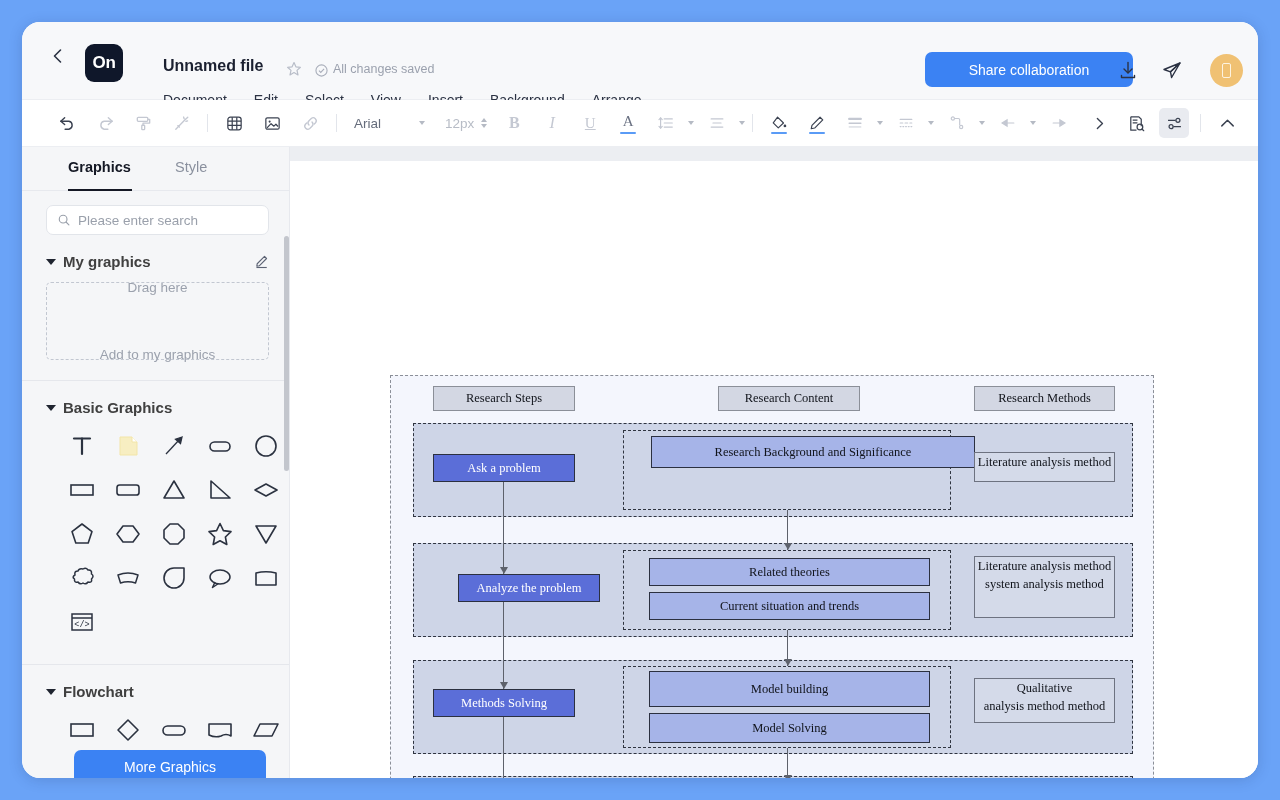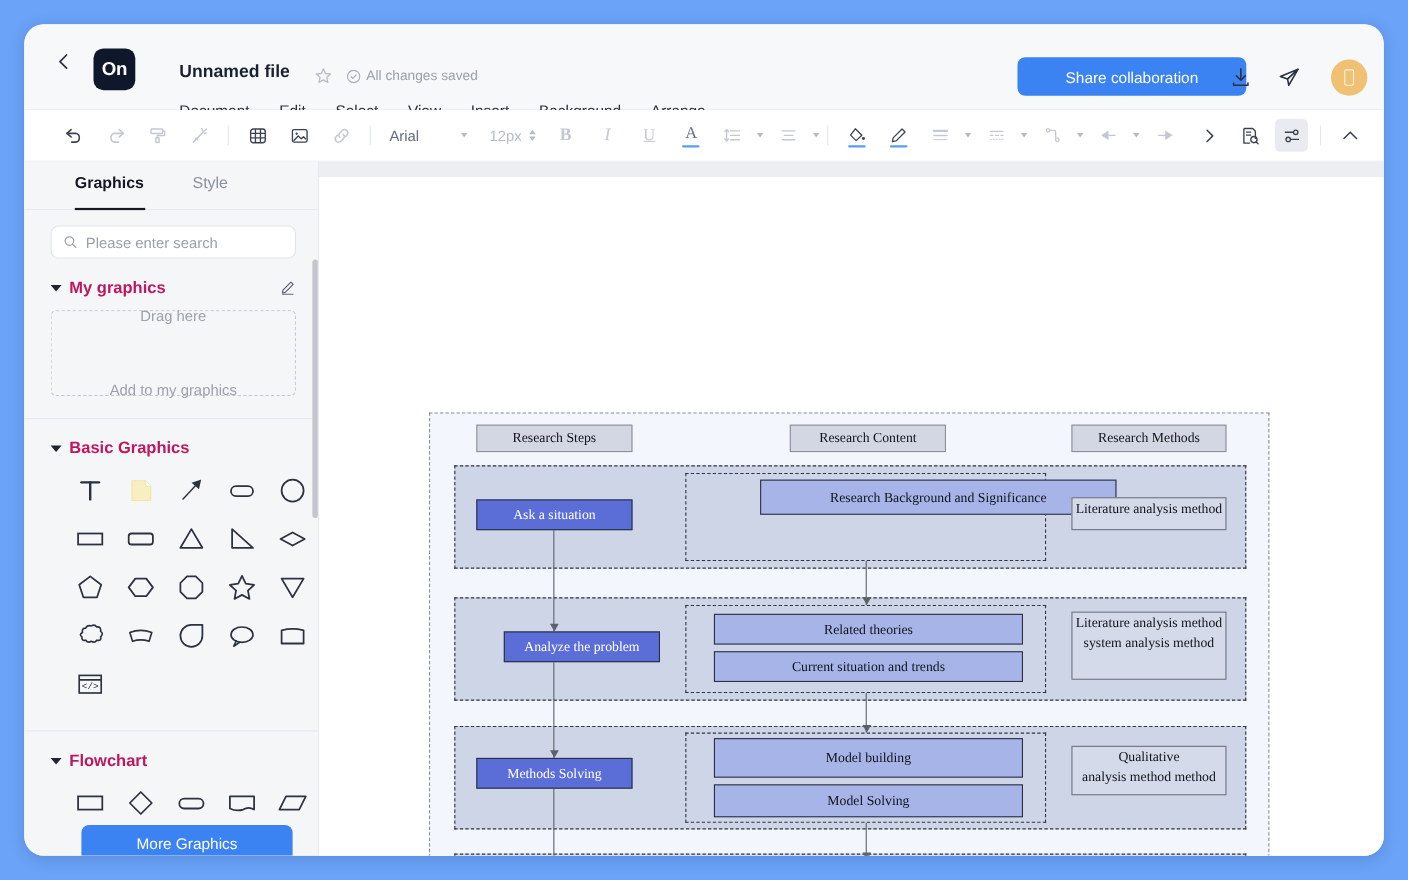--- a/index.html
+++ b/index.html
@@ -138,21 +138,21 @@
   .search-input {
     border: none; outline: none; font-size: 13.5px; color: #9aa0ab;
     background: transparent; width: 100%; font-family: "Liberation Sans", sans-serif;
   }
   .search-input::placeholder { color: #9aa0ab; }
   .sec-head {
     display: flex; align-items: center; gap: 7px;
     margin: 18px 20px 0 24px; position: relative;
   }
   .tri-down { width: 0; height: 0; border-left: 5px solid transparent; border-right: 5px solid transparent; border-top: 6px solid #1f2430; cursor: pointer;}
-  .sec-title { font-size: 15px; font-weight: bold; color: #be185d; }
+  .sec-title { font-size: 15px; font-weight: bold; color: #404040; }
   .pencil-icon { position: absolute; right: 0; width: 15px; height: 15px; color: #5c6374; cursor: pointer;}
   .dropzone {
     margin: 12px 20px 0 24px; height: 78px;
     border: 1.5px dashed #c2c7d1; border-radius: 5px;
     display: flex; flex-direction: column; align-items: center; justify-content: center;
     color: #9ba1ad; font-size: 13.5px; line-height: 19px; text-align: center; gap: 48px;
   }
   .divider { height: 1px; background: #e5e7ec; margin: 20px 0 0 0; }
   .shape-grid {
     display: grid; grid-template-columns: repeat(5, 44px);
@@ -659,22 +659,22 @@
       <div class="canvas-sheet">
 
         <div class="diagram">
 
           <div class="hdr-box" style="left:42px;  top:10px; width:142px; height:25px;">Research Steps</div>
           <div class="hdr-box" style="left:327px; top:10px; width:142px; height:25px;">Research Content</div>
           <div class="hdr-box" style="left:583px; top:10px; width:141px; height:25px;">Research Methods</div>
 
           <div class="band" style="top:47px; height:94px;"></div>
           <div class="inner-dash" style="left:232px; top:54px; width:328px; height:80px;"></div>
-          <div class="step-box" style="left:42px;  top:78px;  width:142px; height:28px;">Ask a situation</div>
-          <div class="content-box" style="left:260px; top:60px;  width:324px; height:32px;margin-left:40px;">Research Background and Significance</div>
+          <div class="step-box" style="left:42px;  top:78px;  width:142px; height:28px;">Ask a problem</div>
+          <div class="content-box" style="left:260px; top:60px;  width:324px; height:32px;">Research Background and Significance</div>
           <div class="method-box" style="left:583px; top:76px;  width:141px; height:30px;">
             <span>Literature analysis method</span>
           </div>
 
           <div class="band" style="top:167px; height:94px;"></div>
           <div class="inner-dash" style="left:232px; top:174px; width:328px; height:80px;"></div>
           <div class="step-box" style="left:42px;  top:198px; width:142px; height:28px;margin-left:25px;">Analyze the problem</div>
           <div class="content-box" style="left:258px; top:182px; width:281px; height:28px;">Related theories</div>
           <div class="content-box" style="left:258px; top:216px; width:281px; height:28px;">Current situation and trends</div>
           <div class="method-box" style="left:583px; top:180px; width:141px; height:62px;">

